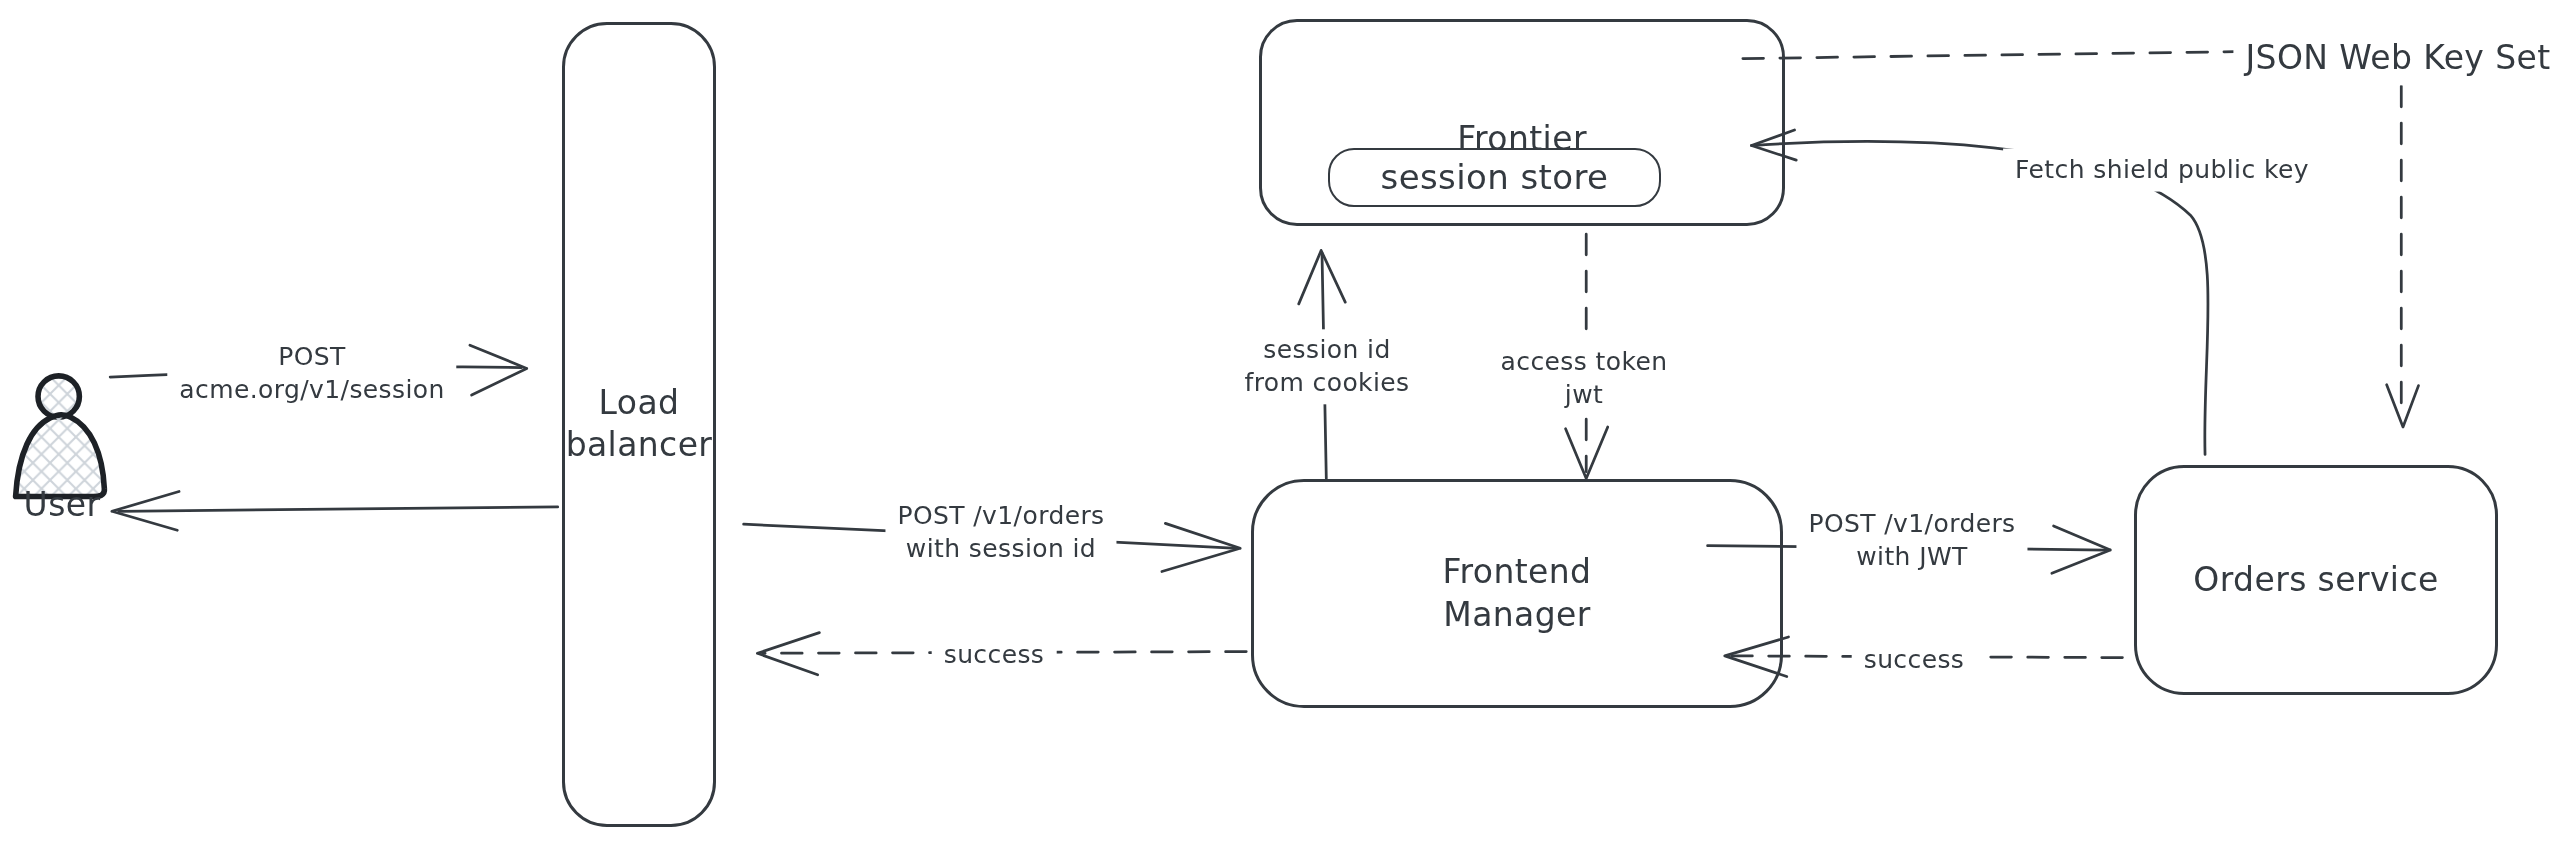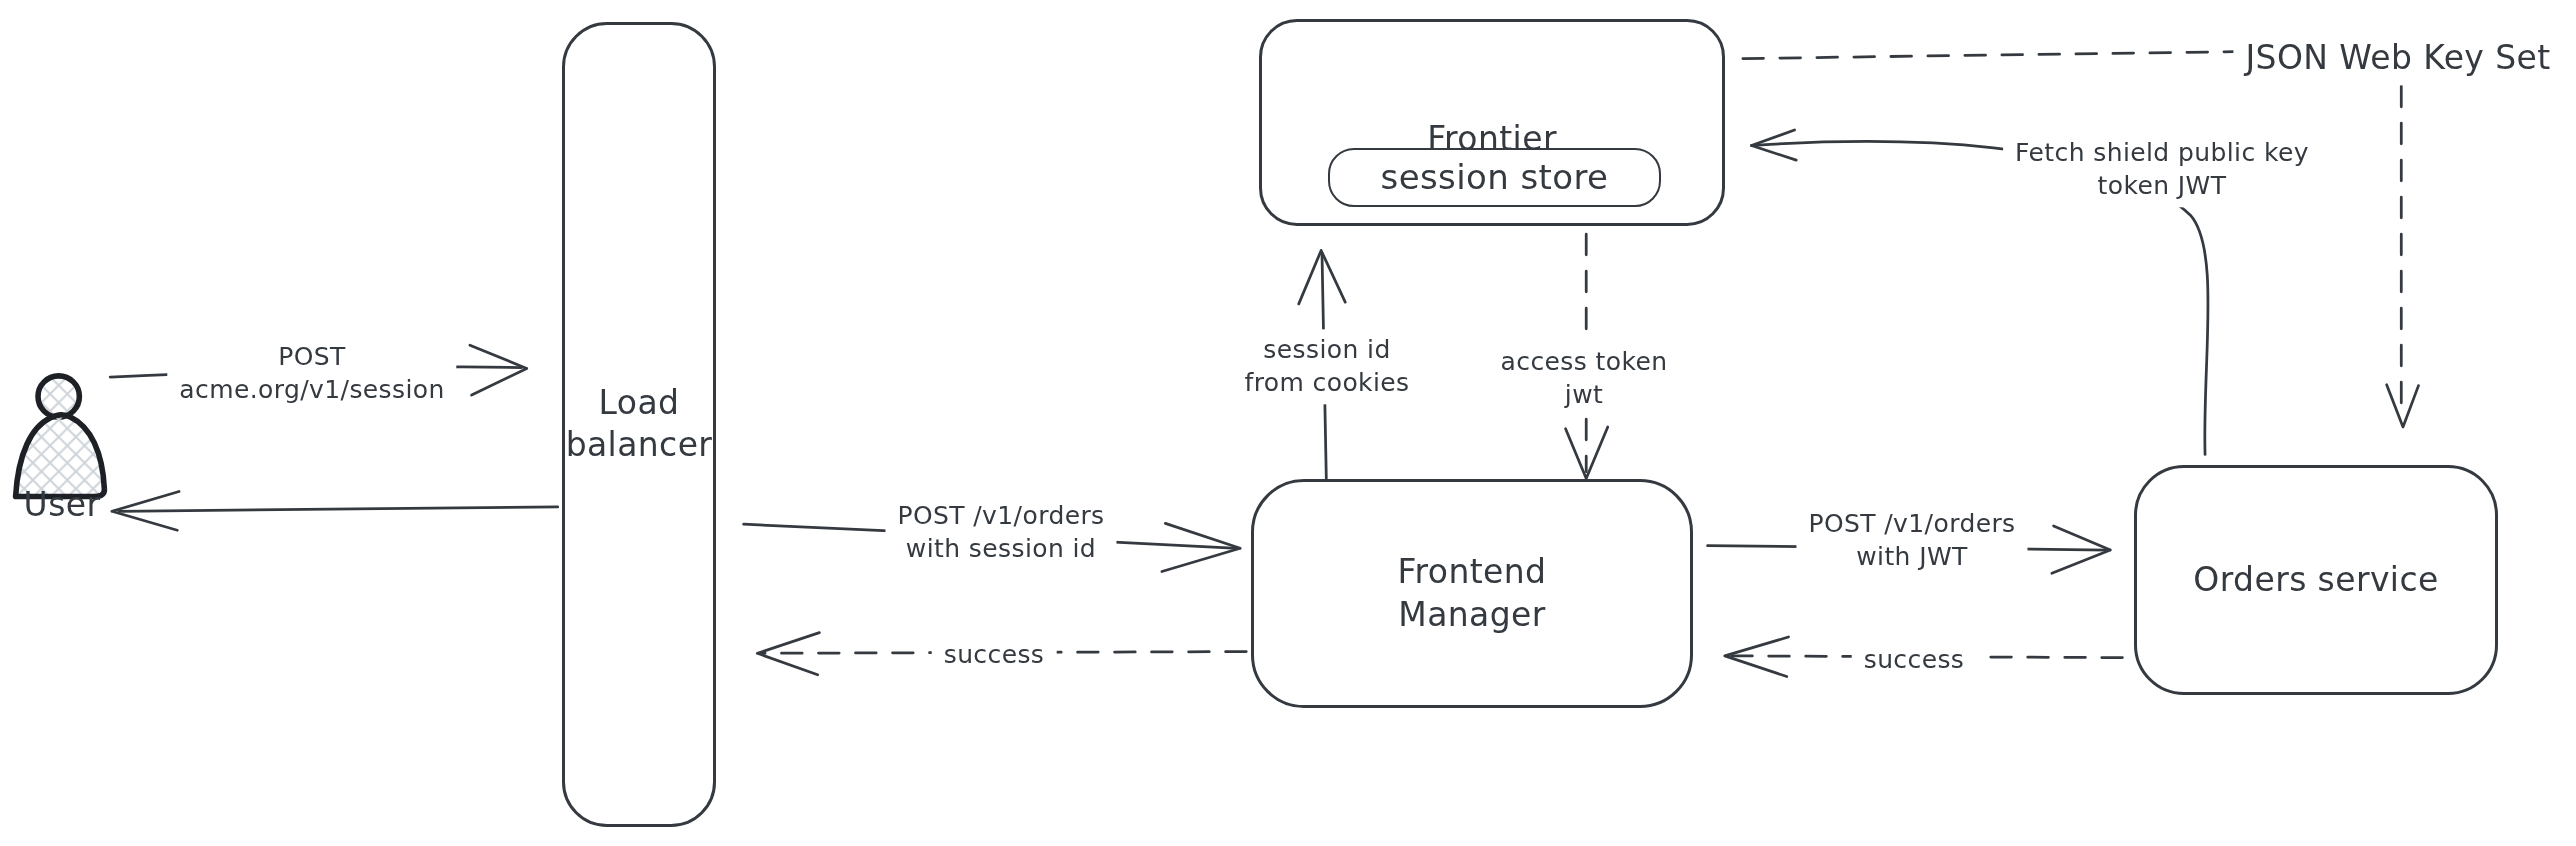--- a/index.html
+++ b/index.html
@@ -25,25 +25,25 @@
     justify-content:center;
     text-align:center;
   }
   .node-label{
     font-size:33px;
     line-height:1.28;
     letter-spacing:0.4px;
     white-space:nowrap;
   }
   #load-balancer{left:562px;top:21.5px;width:154px;height:805px;border-radius:45px;}
-  #frontier{left:1259px;top:19px;width:466px;height:207px;border-radius:38px;}
+  #frontier{left:1259px;top:19px;width:526px;height:207px;border-radius:38px;}
   #frontier .node-label{position:absolute;left:0;right:0;top:96px;}
   #session-store{left:1328px;top:148px;width:333px;height:59px;border-radius:26px;border-width:2.6px;}
   #session-store .node-label{font-size:34px;}
-  #frontend-manager{left:1251px;top:479px;width:442px;height:229px;border-radius:53px;}
+  #frontend-manager{left:1251px;top:479px;width:532px;height:229px;border-radius:53px;}
   #orders-service{left:2134px;top:465px;width:364px;height:230px;border-radius:50px;}
   
   .lbl{
     position:absolute;
     transform:translate(-50%,-50%);
     background:#ffffff;
     padding:5.2px 12px;
     text-align:center;
     font-size:25px;
     line-height:1.3;
@@ -183,19 +183,18 @@
 
   <div class="lbl" style="left:1912px;top:541px">
     <div>POST /v1/orders</div>
     <div>with JWT</div>
   </div>
 
   <div class="lbl" style="left:1914px;top:660px">success</div>
 
   <div class="lbl" style="left:2162px;top:170px">
     <div>Fetch shield public key</div>
-    <div>token JWT</div>
   </div>
 
   <div class="lbl big" style="left:2398px;top:59px">JSON Web Key Set</div>
 
 </div>
 
 
 </body></html>

